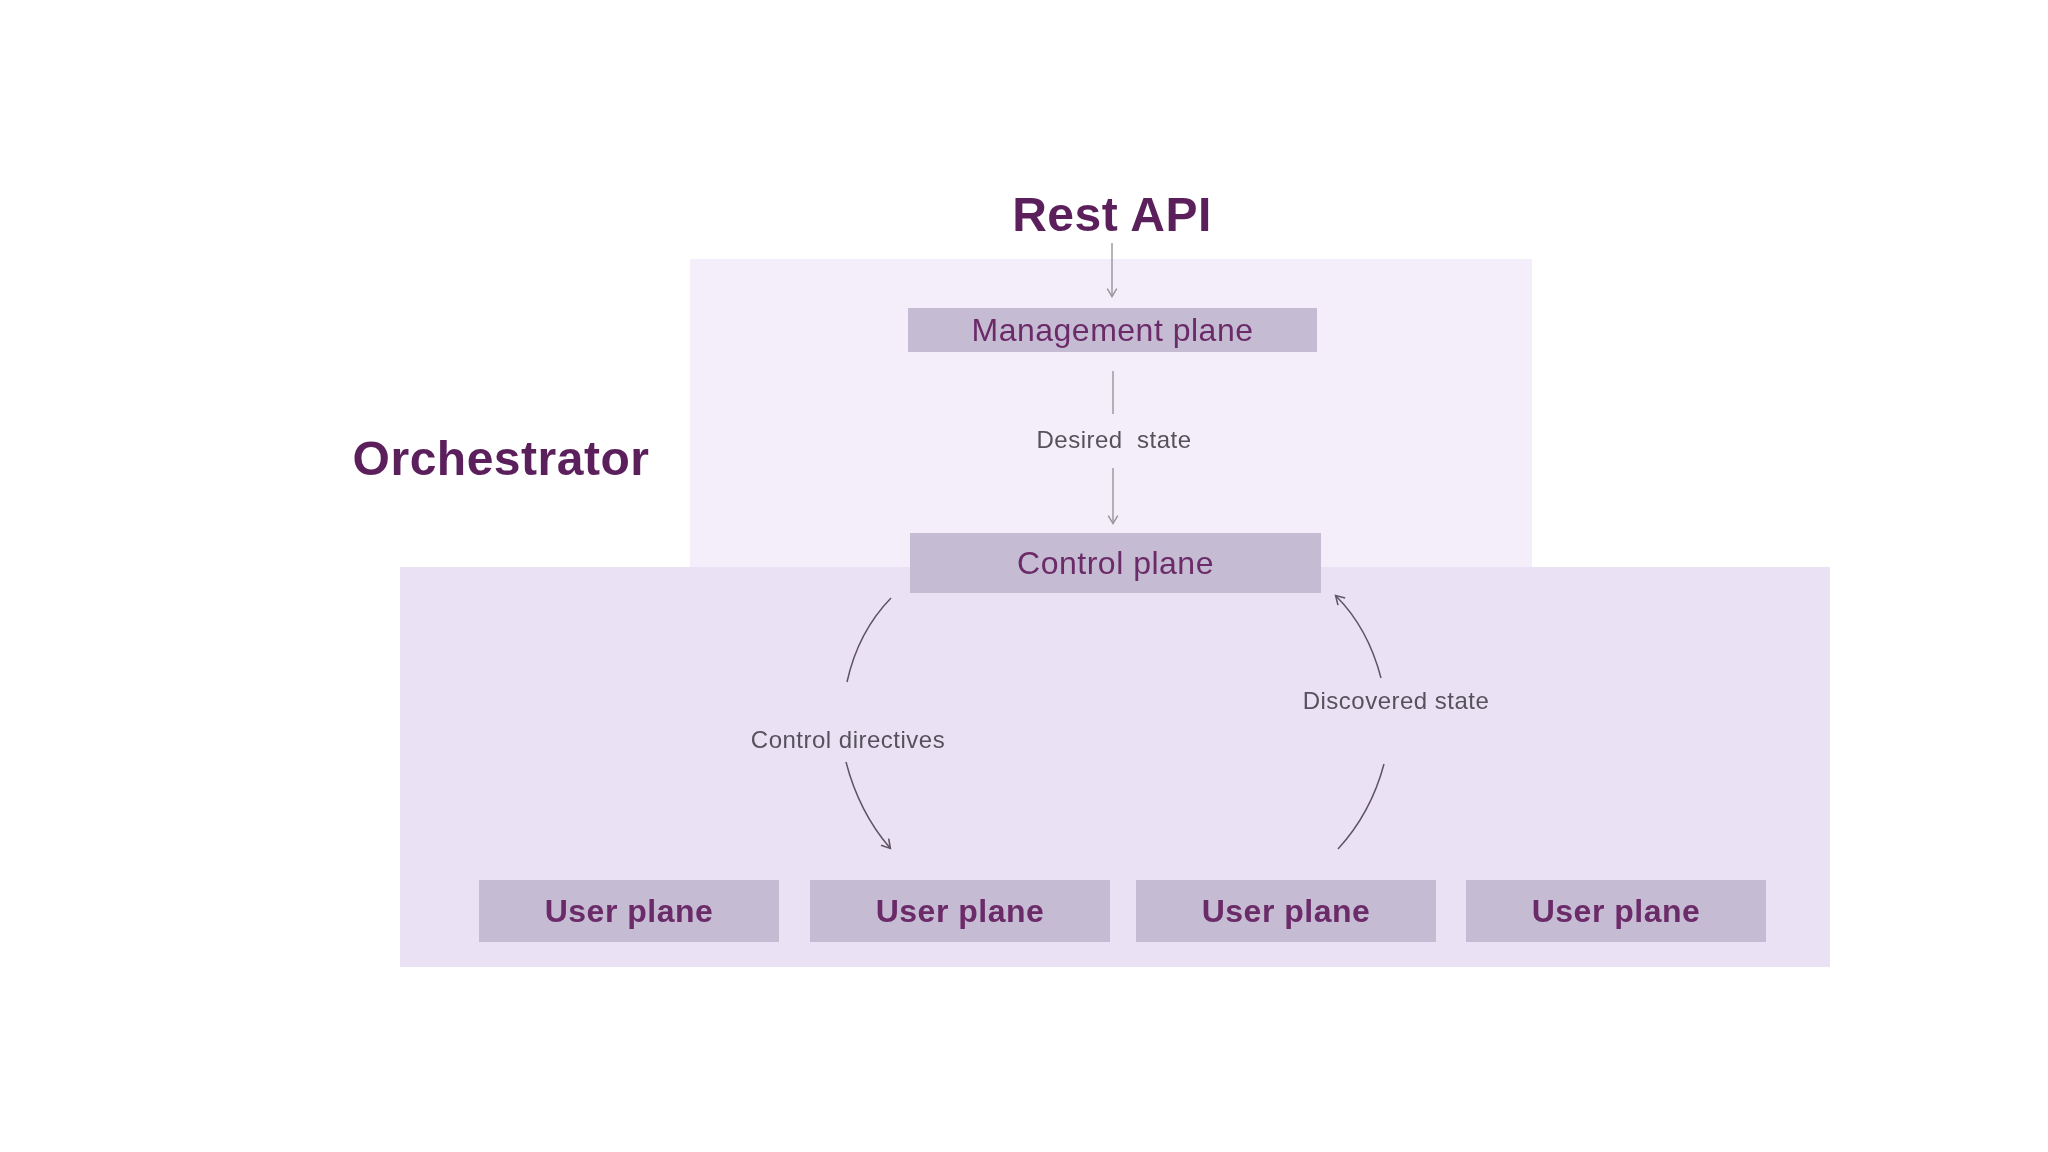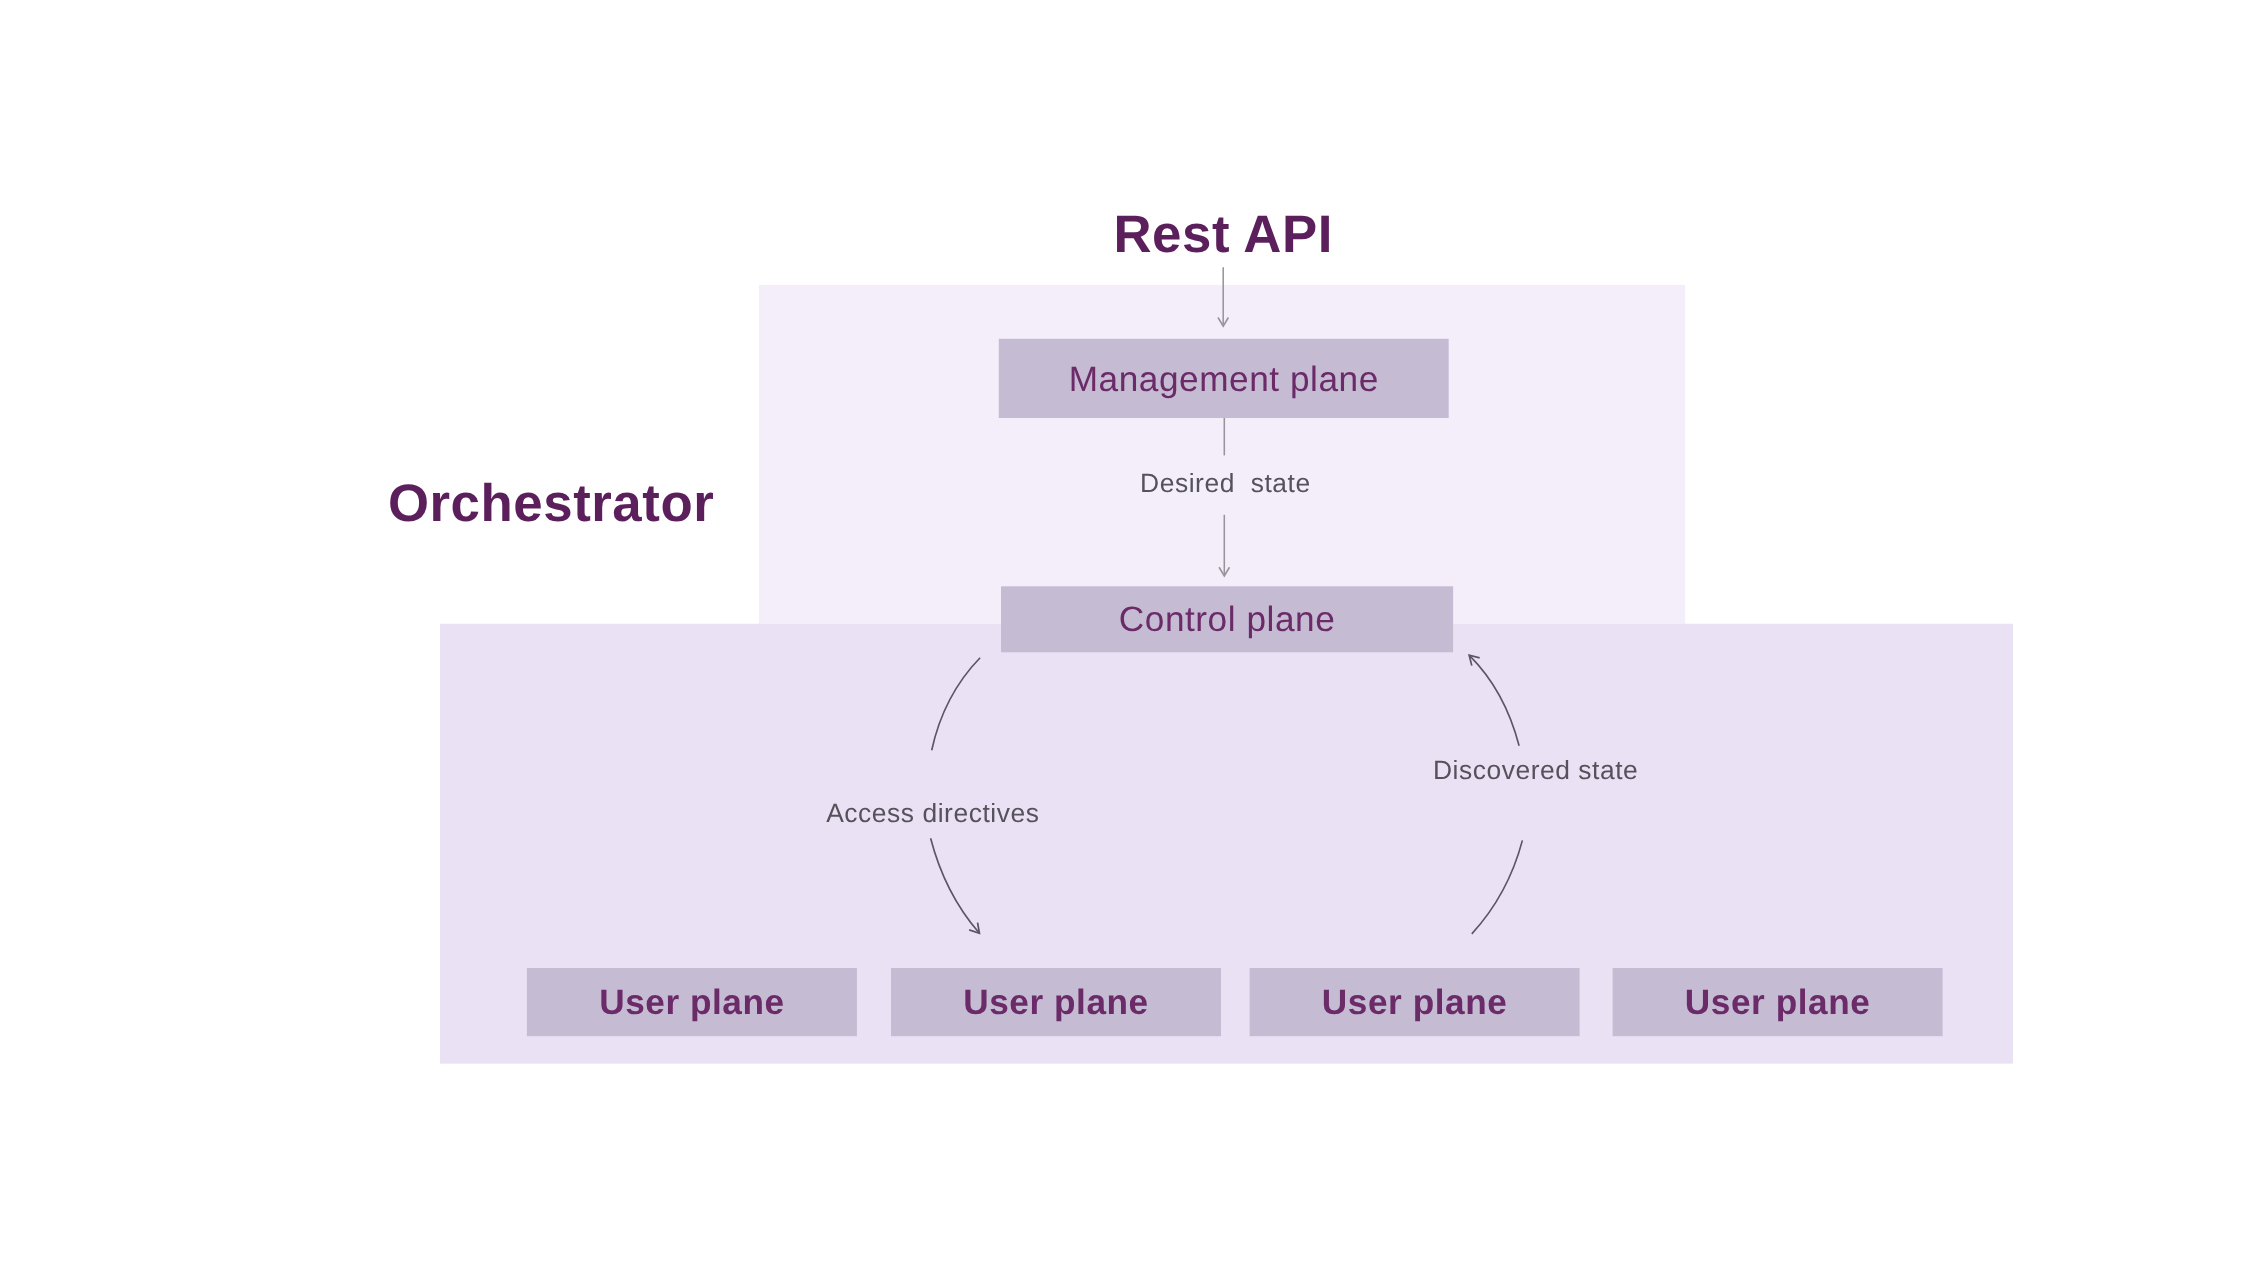--- a/index.html
+++ b/index.html
@@ -26,21 +26,21 @@
     pointer-events: none;
   }
   .node {
     position: absolute;
     display: flex; align-items: center; justify-content: center;
     background: #c5bcd3;
     color: #6b2a68;
     font-size: 32px;
     letter-spacing: 0.5px;
   }
-  .node-management { left: 908px; top: 308px; width: 409px; height: 72px; }
+  .node-management { left: 908px; top: 308px; width: 409px; height: 44px; }
   .node-control    { left: 910px; top: 533px; width: 411px; height: 60px; }
   .node-user       { top: 880px; width: 300px; height: 62px; font-weight: bold; }
   .node-user-1 { left: 479px; }
   .node-user-2 { left: 810px; }
   .node-user-3 { left: 1136px; }
   .node-user-4 { left: 1466px; }
   .section-label {
     position: absolute;
     transform: translate(-50%, -50%);
     font-size: 48px;
@@ -99,16 +99,16 @@
   <div class="section-label label-orchestrator">Orchestrator</div>
 
   <div class="node node-management">Management plane</div>
   <div class="node node-control">Control plane</div>
   <div class="node node-user node-user-1">User plane</div>
   <div class="node node-user node-user-2">User plane</div>
   <div class="node node-user node-user-3">User plane</div>
   <div class="node node-user node-user-4">User plane</div>
 
   <div class="flow-label label-desired-state">Desired  state</div>
-  <div class="flow-label label-control-directives">Access directives</div>
+  <div class="flow-label label-control-directives">Control directives</div>
   <div class="flow-label label-discovered-state">Discovered state</div>
 
 </div>
 
 </body></html>

